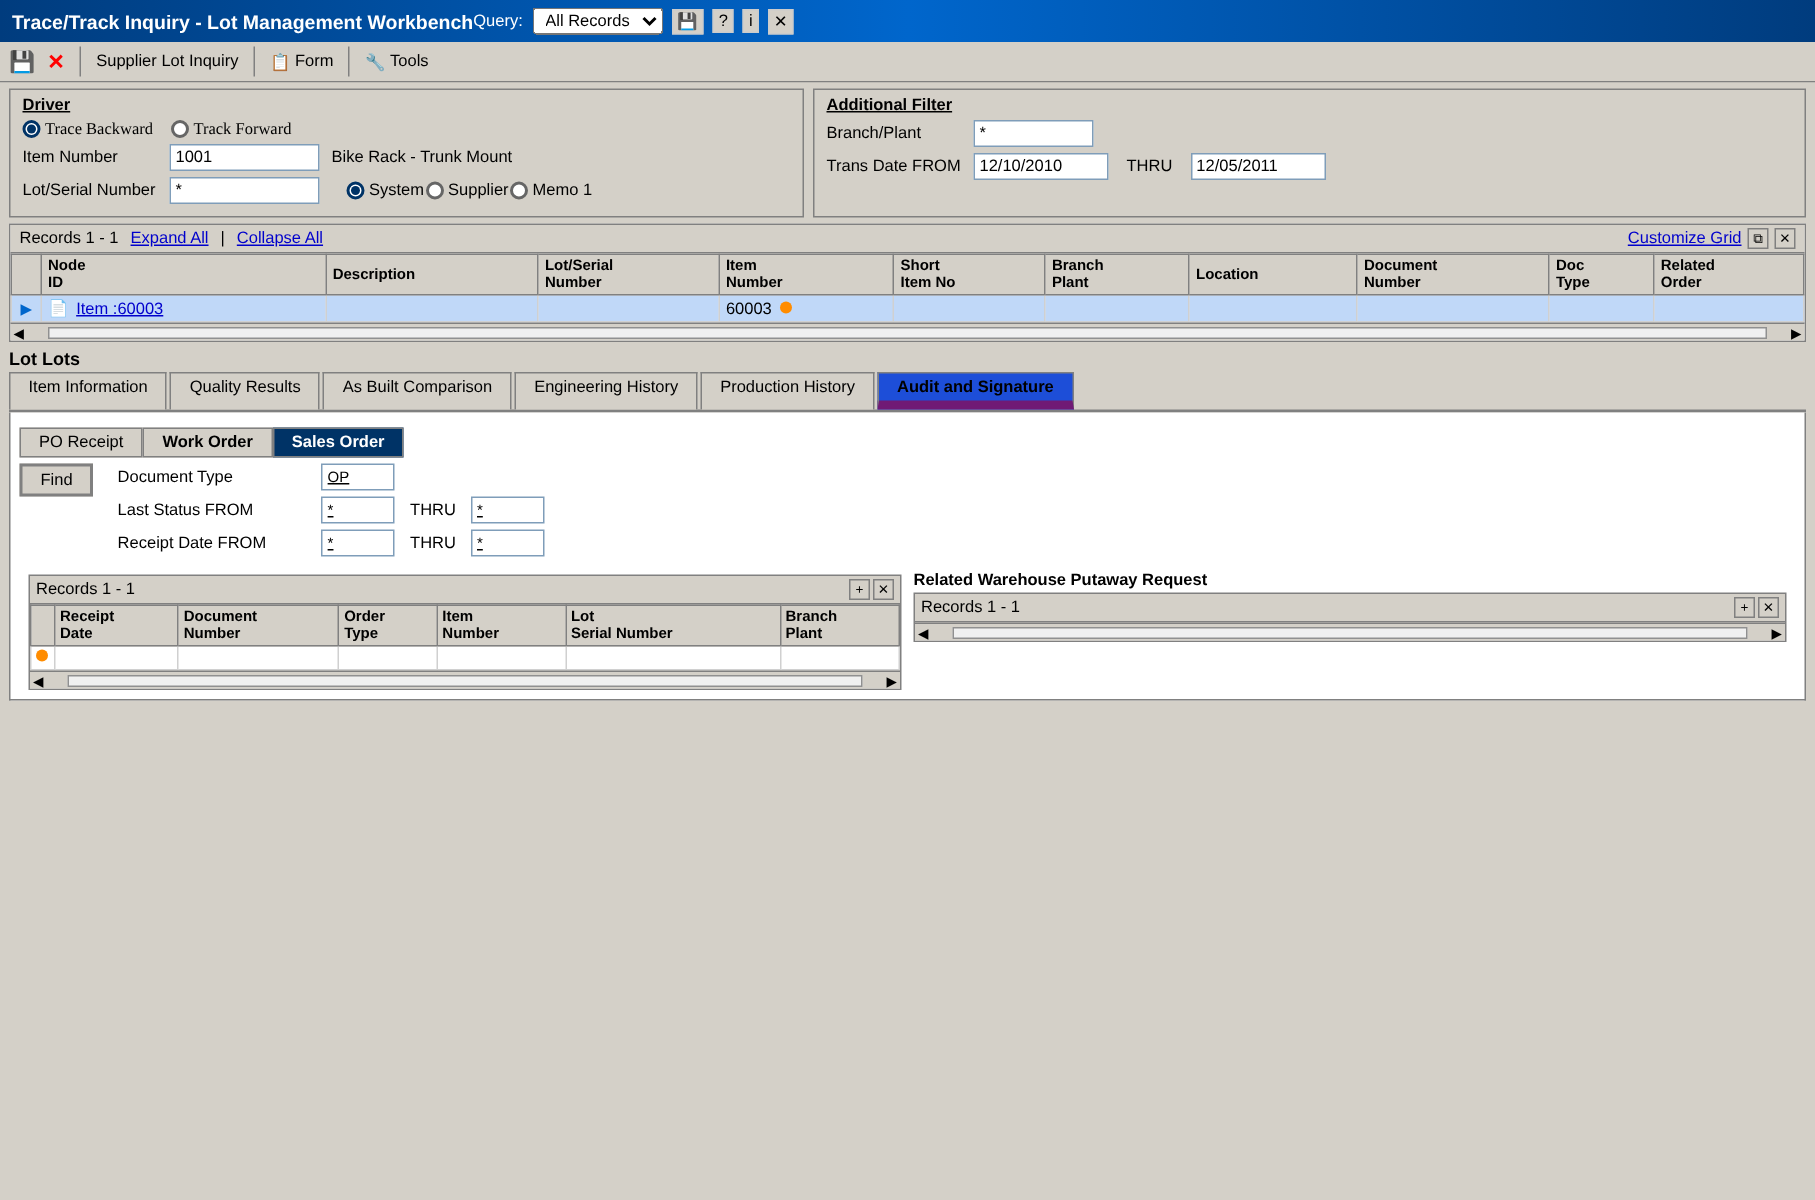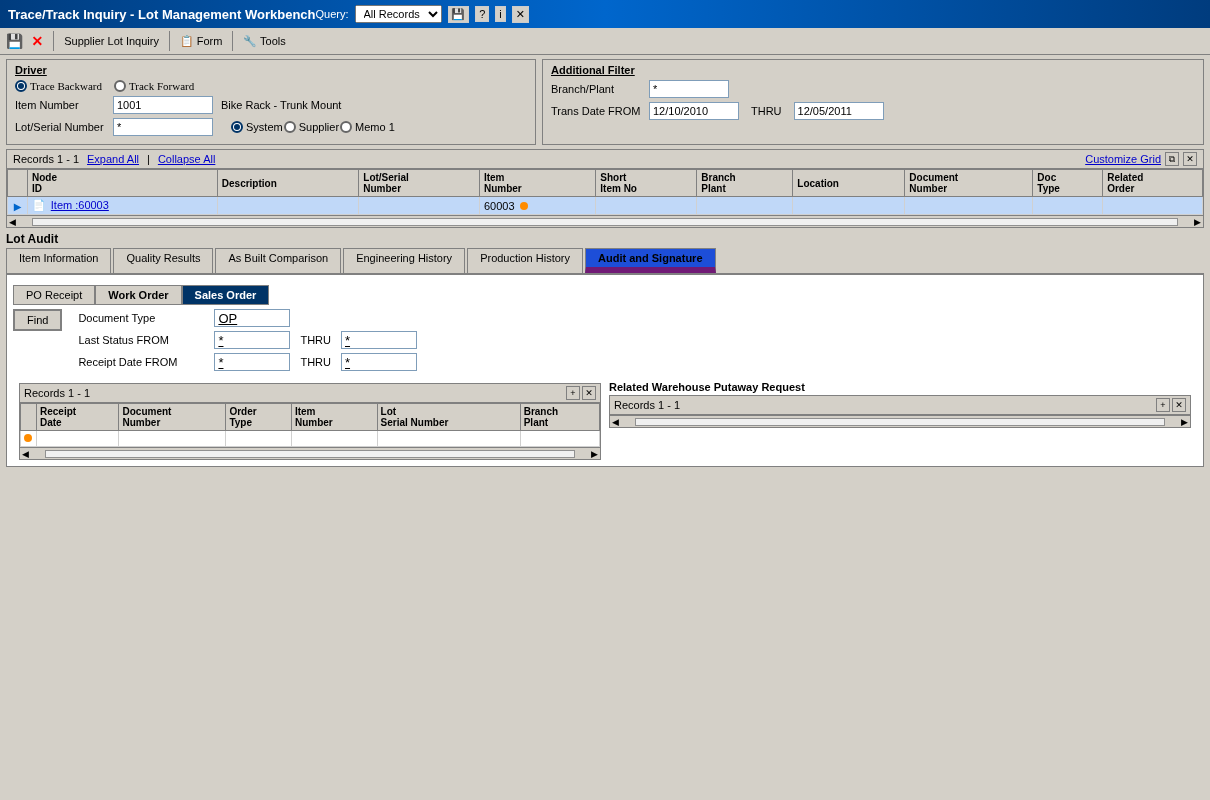--- a/index.html
+++ b/index.html
@@ -95,21 +95,21 @@
     }
     .sub-tab.active { background: #003366; color: white; font-weight: bold; }
     .find-btn {
       background: #d4d0c8; border: 2px solid #808080;
       padding: 3px 12px; font-size: 11px; cursor: pointer;
     }
     .bottom-form-row { display: flex; align-items: center; gap: 6px; margin-bottom: 4px; }
     .bottom-form-label { font-size: 11px; min-width: 130px; }
     .bottom-form-input {
       border: 1px solid #7f9db9; background: white;
-      padding: 1px 3px; font-size: 13px; height: 18px; width: 76px; text-decoration: underline;
+      padding: 1px 3px; font-size: 10px; height: 18px; width: 49px; text-decoration: underline;
     }
 
     
     .bottom-two-col { display: flex; gap: 8px; margin: 0 6px; }
     .bottom-col { flex: 1; }
 
     .small-grid-container { border: 1px solid #808080; margin-top: 2px; }
     .small-grid-toolbar {
       background: #d4d0c8; border-bottom: 1px solid #808080;
       padding: 2px 4px; display: flex; align-items: center; justify-content: space-between;
@@ -303,21 +303,21 @@
       </table>
     </div>
     <div class="scrollbar-h">
       <span style="cursor:pointer;font-size:9px;padding:0 2px;">◀</span>
       <div class="scrollbar-track"></div>
       <span style="cursor:pointer;font-size:9px;padding:0 2px;">▶</span>
     </div>
   </div>
 
   <div class="lot-audit-section">
-    <div class="lot-audit-title">Lot Audit</div>
+    <div class="lot-audit-title">Lot Lots</div>
 
     <div class="tabs-container">
       <div class="tab">Item Information</div>
       <div class="tab">Quality Results</div>
       <div class="tab">As Built Comparison</div>
       <div class="tab">Engineering History</div>
       <div class="tab">Production History</div>
       <div class="tab active">Audit and Signature</div>
     </div>
 

